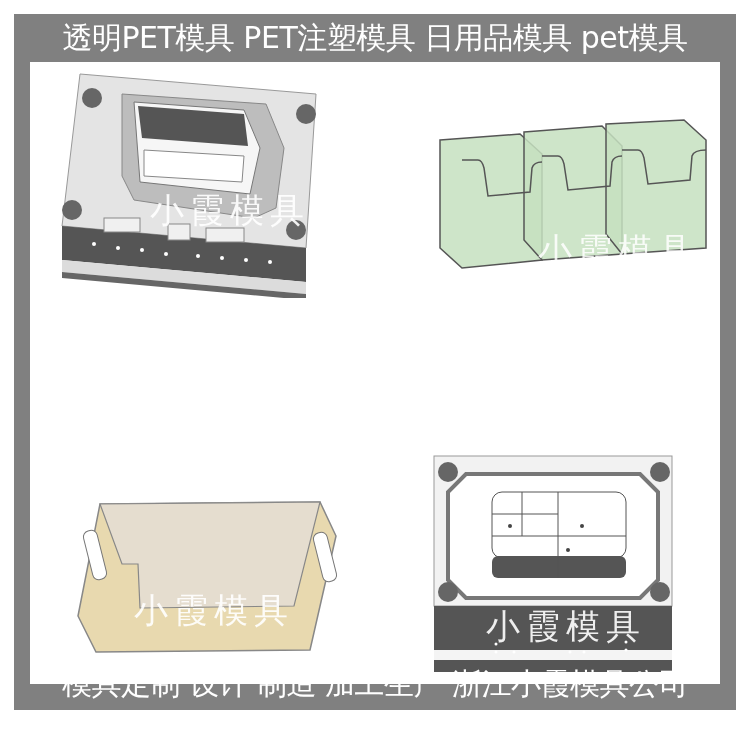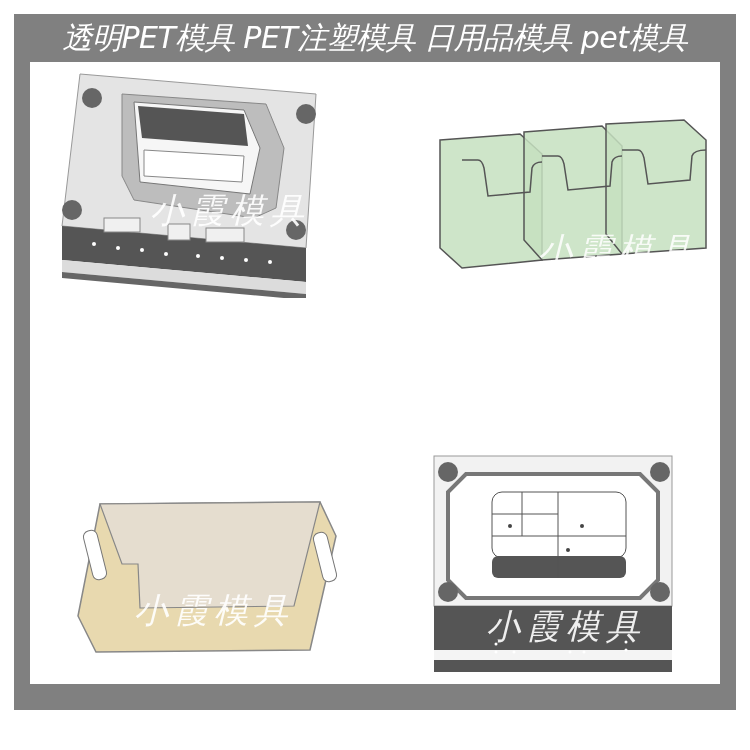--- a/index.html
+++ b/index.html
@@ -1,17 +1,17 @@
 <!DOCTYPE html>
 <html><head>
 <meta charset="utf-8">
 <style>
   html, body { margin:0; padding:0; background:#ffffff; }
   body { width:750px; height:750px; position:relative; overflow:hidden; font-family:"DejaVu Sans", sans-serif; }
-  .frame { position:absolute; left:14px; top:14px; width:722px; height:696px; background:#808080;font-style:italic; }
+  .frame { position:absolute; left:14px; top:14px; width:722px; height:696px; background:#808080; }
   .inner { position:absolute; left:16px; top:48px; width:690px; height:622px; background:#ffffff; }
   .banner { position:absolute; left:0; width:722px; color:#ffffff; text-align:center; font-size:30px; line-height:48px; white-space:nowrap; letter-spacing:-0.5px; }
   .banner.top { top:0; height:48px; }
   .banner.bottom { bottom:0; height:52px; line-height:52px; }
   .panel { position:absolute; }
   .wm { position:absolute; color:rgba(255,255,255,0.9); font-family:"DejaVu Serif", serif; font-size:34px; letter-spacing:6px; white-space:nowrap; }
 </style>
 </head>
 <body>
 
@@ -109,13 +109,14 @@
             <circle cx="154" cy="198" r="1.5"></circle>
             <circle cx="196" cy="188" r="1.5"></circle>
             <circle cx="196" cy="196" r="1.5"></circle>
           </g>
       </svg>
       <div class="wm" style="left:56px;top:150px;">小霞模具</div>
     </div>
 
   </div>
 
+  <div class="banner bottom">模具定制 设计 制造 加工生产 浙江小霞模具公司</div>
 </div>
 
 </body></html>

